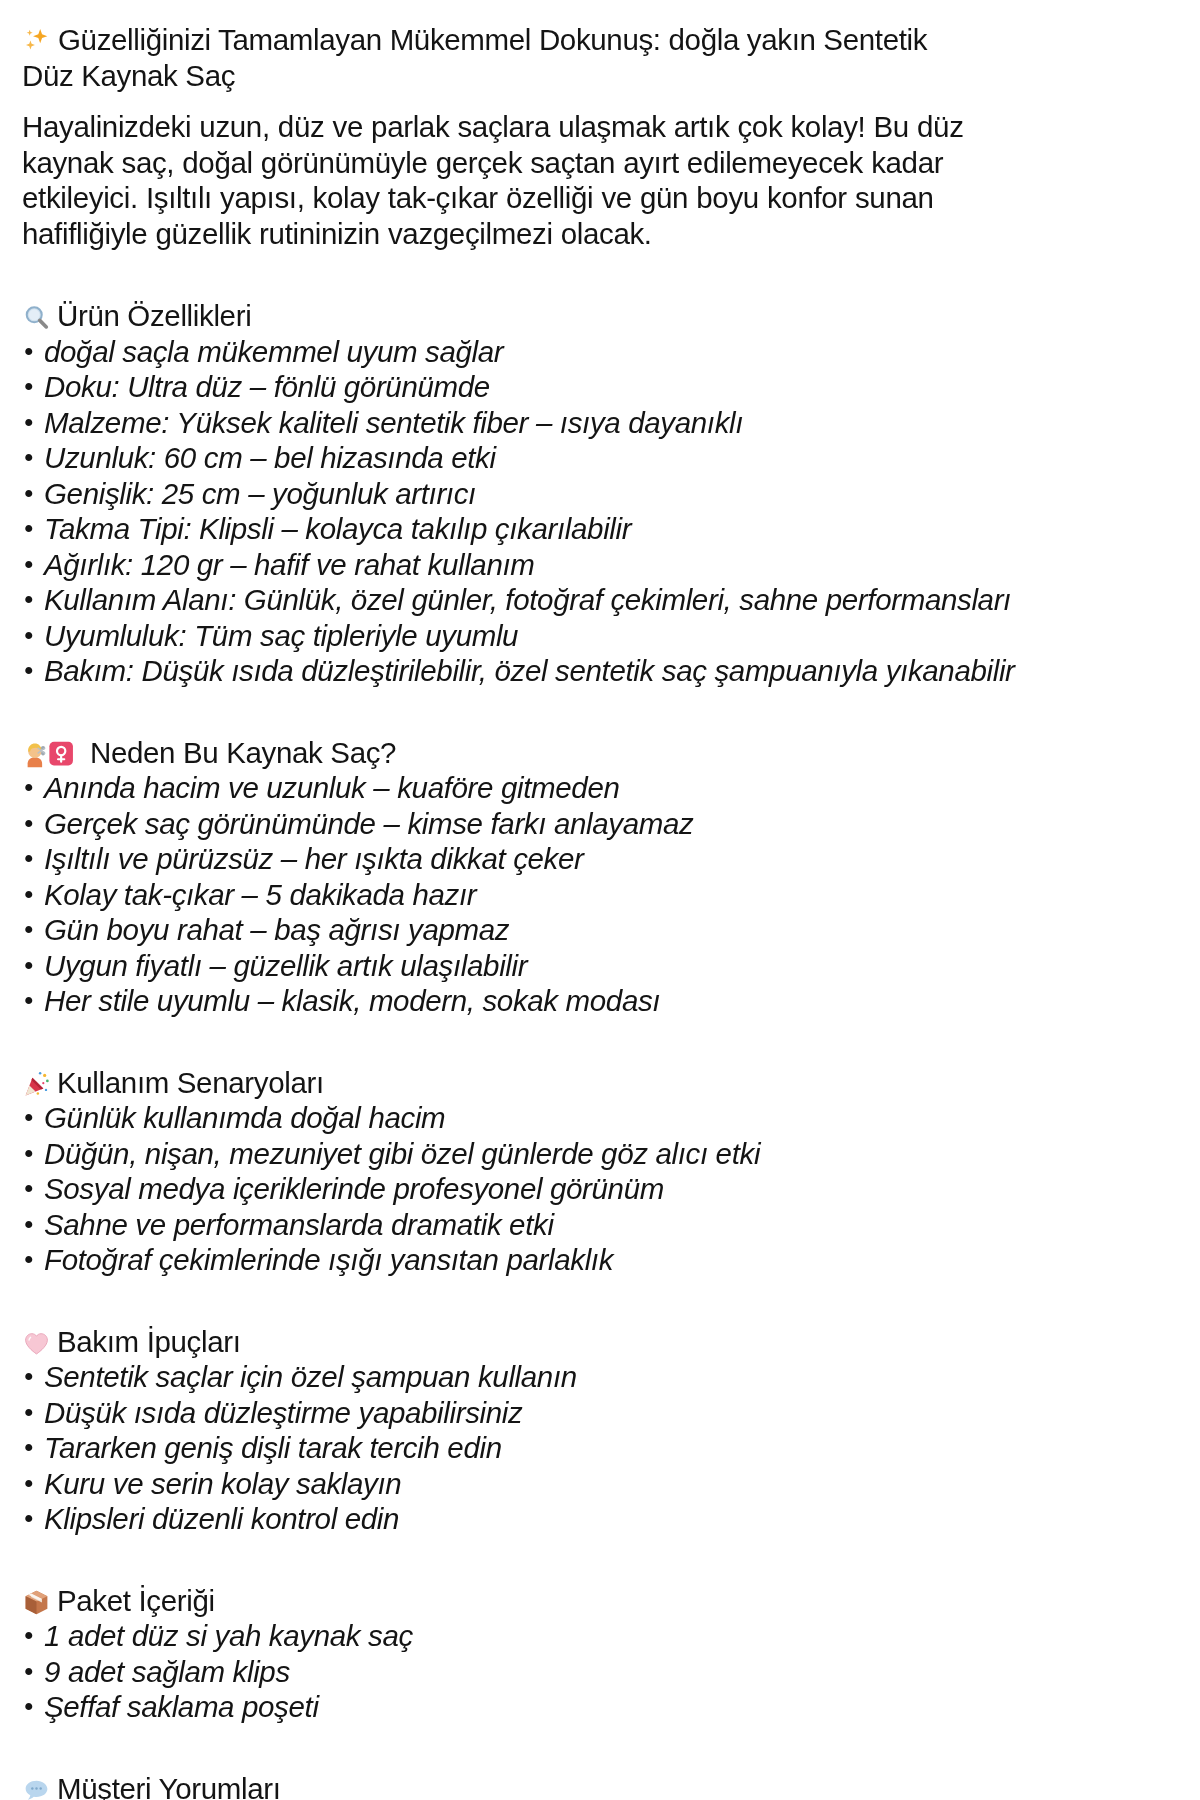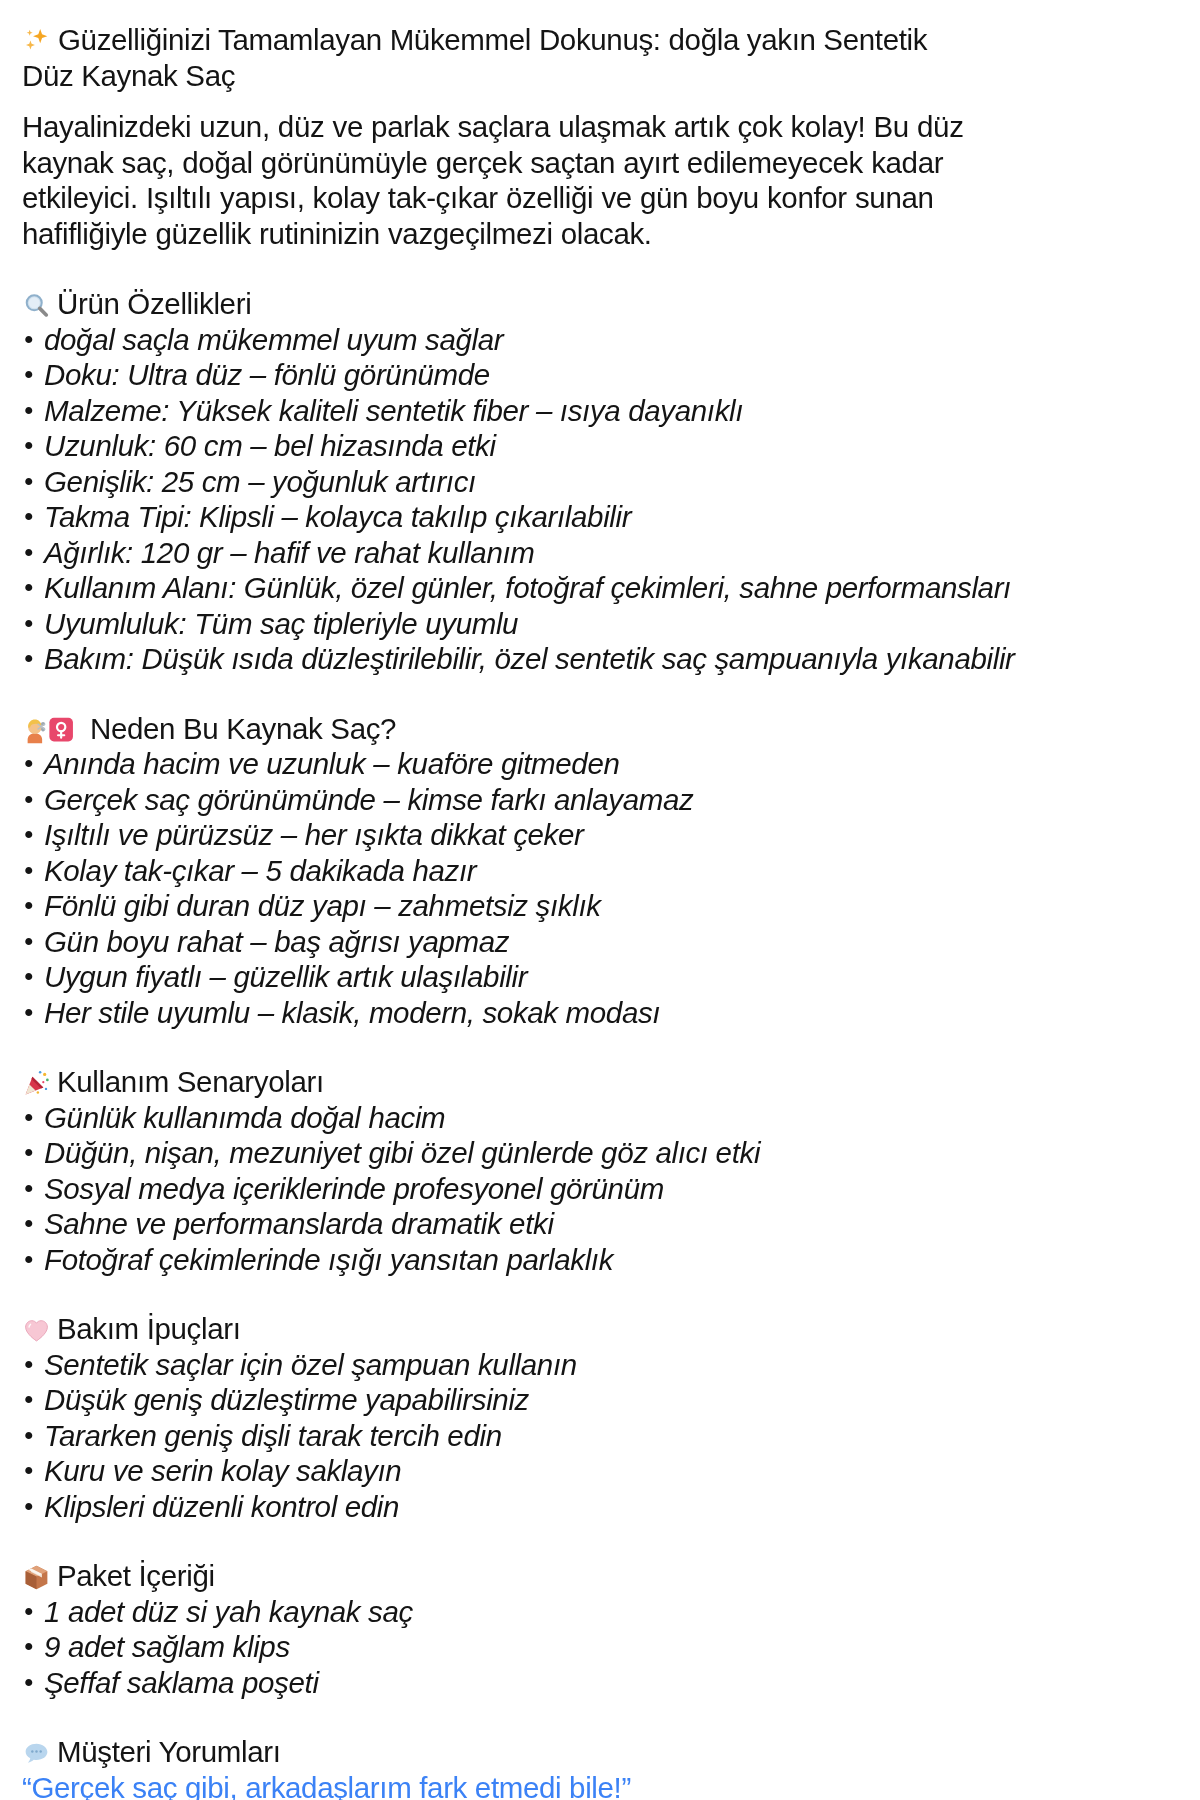--- a/index.html
+++ b/index.html
@@ -45,21 +45,21 @@
     color: #141414;
     max-width: 1010px;
   }
 
   .intro {
     margin-top: 16px;
     max-width: 1030px;
   }
 
   .section {
-    margin-top: 0;
+    margin-top: 12px;
   }
   .section-gap {
     height: 35px;
   }
   .gap-sm {
     height: 34px;
   }
 
   .head {
     font-size: 29.5px;
@@ -169,21 +169,20 @@
               <rect x="30" y="2" width="26" height="26" rx="5" fill="#e8476b"></rect>
               <circle cx="43" cy="12.2" r="4.6" fill="none" stroke="#ffffff" stroke-width="2.4"></circle>
               <path d="M43 16.8v7.2M39.6 21.2h6.8" stroke="#ffffff" stroke-width="2.4" stroke-linecap="round"></path>
             </g>
           </svg></span><span>Neden Bu Kaynak Saç?</span></div>
     <ul class="bullets">
       <li>Anında hacim ve uzunluk – kuaföre gitmeden</li>
       <li>Gerçek saç görünümünde – kimse farkı anlayamaz</li>
       <li>Işıltılı ve pürüzsüz – her ışıkta dikkat çeker</li>
       <li>Kolay tak-çıkar – 5 dakikada hazır</li>
-      <li>Fönlü gibi duran düz yapı – zahmetsiz şıklık</li>
       <li>Gün boyu rahat – baş ağrısı yapmaz</li>
       <li>Uygun fiyatlı – güzellik artık ulaşılabilir</li>
       <li>Her stile uyumlu – klasik, modern, sokak modası</li>
     </ul>
   </div>
 
   <div class="gap-sm"></div>
 
   <div class="section">
     <div class="head"><span class="emoji e-inline"><svg width="29" height="29" viewBox="0 0 32 32">
@@ -208,21 +207,21 @@
 
   <div class="gap-sm"></div>
 
   <div class="section">
     <div class="head"><span class="emoji e-inline"><svg width="29" height="29" viewBox="0 0 32 32">
             <path d="M16 27.5S4 19.8 4 12.3C4 8.2 7.1 5.2 10.9 5.2c2.3 0 4.2 1.1 5.1 2.8.9-1.7 2.8-2.8 5.1-2.8 3.8 0 6.9 3 6.9 7.1 0 7.5-12 15.2-12 15.2z" fill="#f7c7d4" stroke="#e9a8bb" stroke-width="1.1"></path>
             <path d="M9.4 9.2c-.9.7-1.5 1.8-1.6 3" stroke="#ffffff" stroke-width="1.6" stroke-linecap="round" opacity=".9"></path>
           </svg></span><span>Bakım İpuçları</span></div>
     <ul class="bullets">
       <li>Sentetik saçlar için özel şampuan kullanın</li>
-      <li>Düşük geniş düzleştirme yapabilirsiniz</li>
+      <li>Düşük ısıda düzleştirme yapabilirsiniz</li>
       <li>Tararken geniş dişli tarak tercih edin</li>
       <li>Kuru ve serin kolay saklayın</li>
       <li>Klipsleri düzenli kontrol edin</li>
     </ul>
   </div>
 
   <div class="gap-sm"></div>
 
   <div class="section">
     <div class="head"><span class="emoji e-inline"><svg width="29" height="29" viewBox="0 0 32 32">

